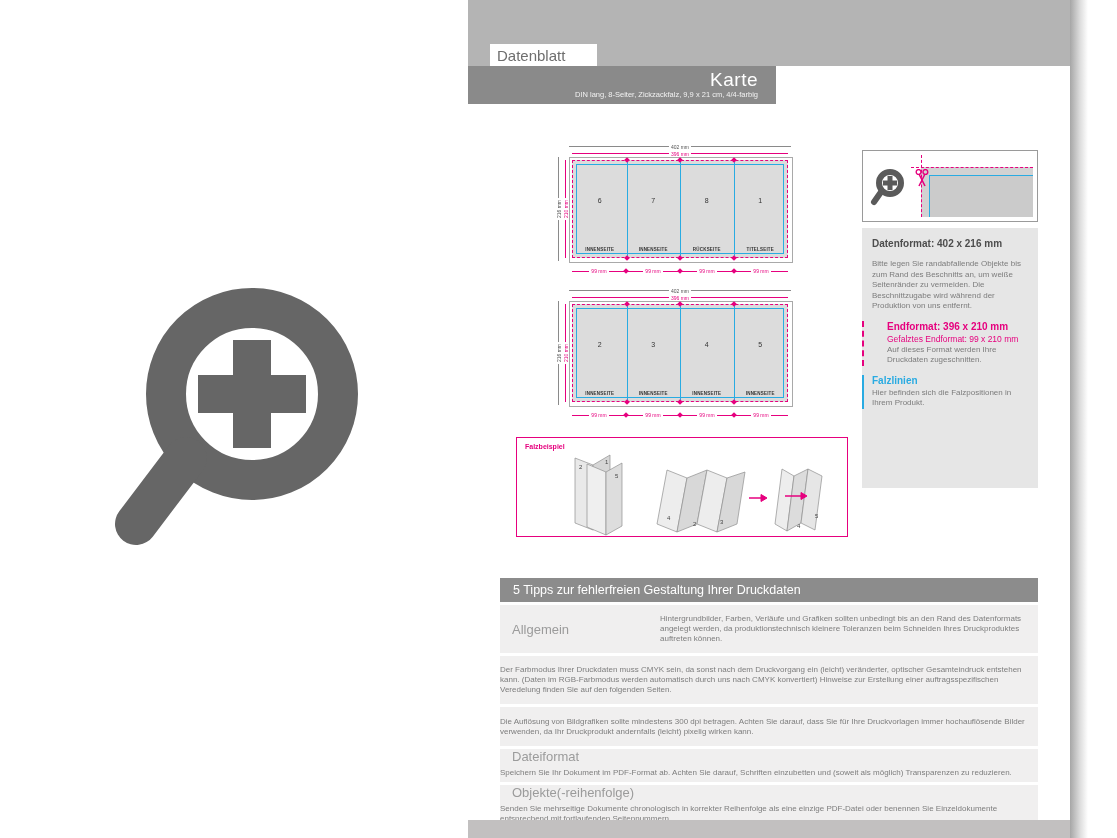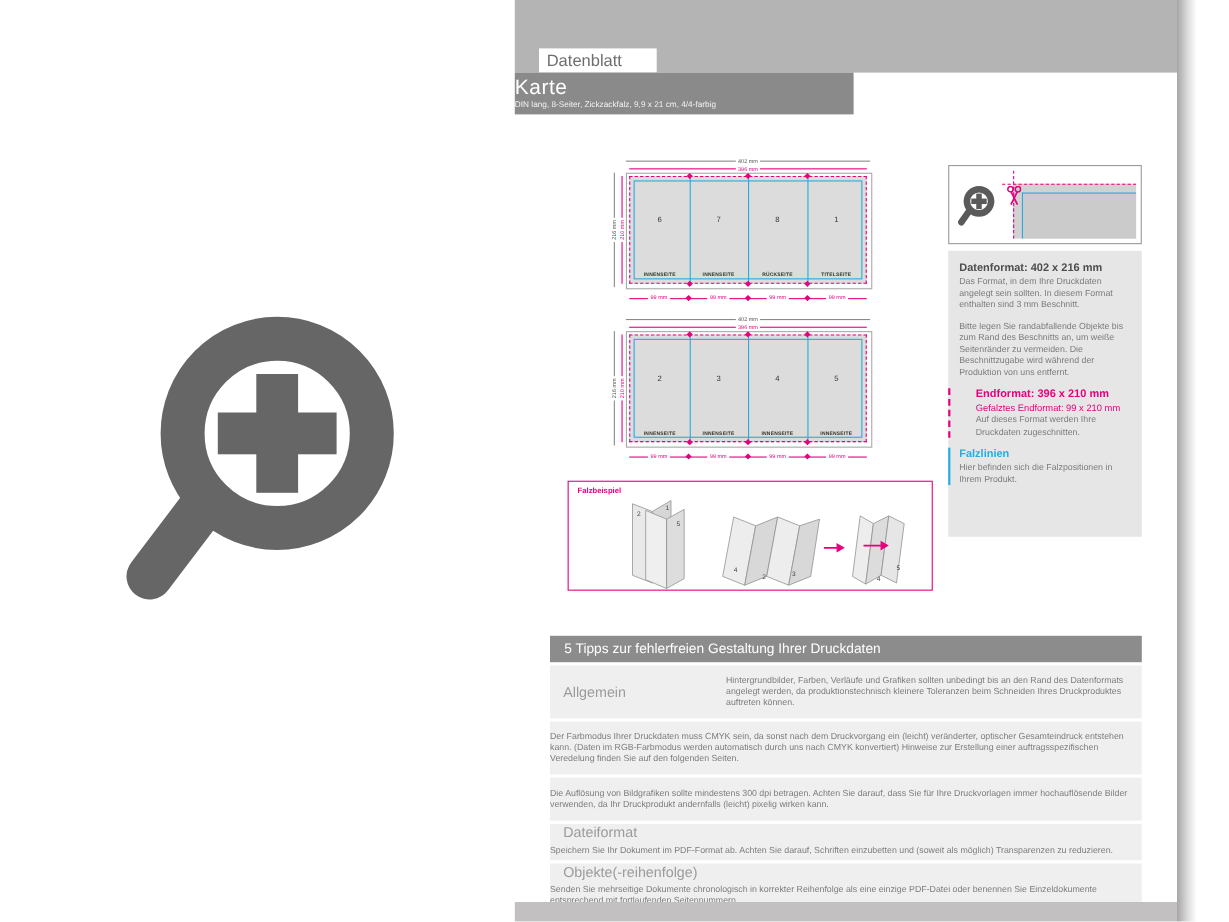--- a/index.html
+++ b/index.html
@@ -12,21 +12,21 @@
   
   .page{position:absolute;left:468px;top:0;width:602px;height:838px;background:#fff;}
   .edge-shadow{position:absolute;left:1070px;top:0;width:18px;height:838px;
        background:linear-gradient(to right,#a6a6a6,#dcdcdc 55%,#ffffff);}
   .band-top{position:absolute;left:0;top:0;width:602px;height:66px;background:#b4b4b4;}
   .band-bottom{position:absolute;left:0;top:820px;width:602px;height:18px;background:#c2c0c0;}
 
   .tab{position:absolute;left:22px;top:44px;width:100px;height:22px;background:#fff;
        color:#6e6e6e;font-size:15px;display:flex;align-items:center;padding-left:7px;}
   .titlebar{position:absolute;left:0;top:66px;width:308px;height:38px;background:#8a8a8a;
-       color:#fff;box-sizing:border-box;padding:3px 18px 0 0;}
+       color:#fff;text-align:right;box-sizing:border-box;padding:3px 18px 0 0;}
   .titlebar .title{font-size:19px;line-height:21px;letter-spacing:.5px;}
   .titlebar .subtitle{font-size:7.5px;line-height:10px;color:#f2f2f2;}
 
   
   .diagram{position:absolute;left:88px;width:248px;height:136px;}
   .dimline{position:absolute;background:#8a8a8a;}
   .dimline.mag{background:#e6007e;}
   .dim-label{position:absolute;left:50%;top:50%;transform:translate(-50%,-50%);
        background:#fff;padding:0 2px;font-size:5px;color:#555;white-space:nowrap;}
   .dim-label.mag{color:#e6007e;}
@@ -259,21 +259,20 @@
           <line x1="10" y1="5" x2="4" y2="17" stroke="#e6007e" stroke-width="1.6"></line>
           <circle cx="3.6" cy="3" r="2.4" fill="none" stroke="#e6007e" stroke-width="1.4"></circle>
           <circle cx="10.4" cy="3" r="2.4" fill="none" stroke="#e6007e" stroke-width="1.4"></circle>
         </svg>
       </div>
     </div>
 
     <div class="side-panel">
       <div class="sec">
         <h3>Datenformat: 402 x 216 mm</h3>
-        <p>Das Format, in dem Ihre Druckdaten angelegt sein sollten. In diesem Format enthalten sind 3 mm Beschnitt.</p>
       </div>
       <div class="sec">
         <p>Bitte legen Sie randabfallende Objekte bis zum Rand des Beschnitts an, um weiße Seitenränder zu vermeiden. Die Beschnittzugabe wird während der Produktion von uns entfernt.</p>
       </div>
       <div class="sec b-mag">
         <h3 class="mag">Endformat: 396 x 210 mm</h3>
         <div class="sub">Gefalztes Endformat: 99 x 210 mm</div>
         <p>Auf dieses Format werden Ihre Druckdaten zugeschnitten.</p>
       </div>
       <div class="sec b-lblue">

